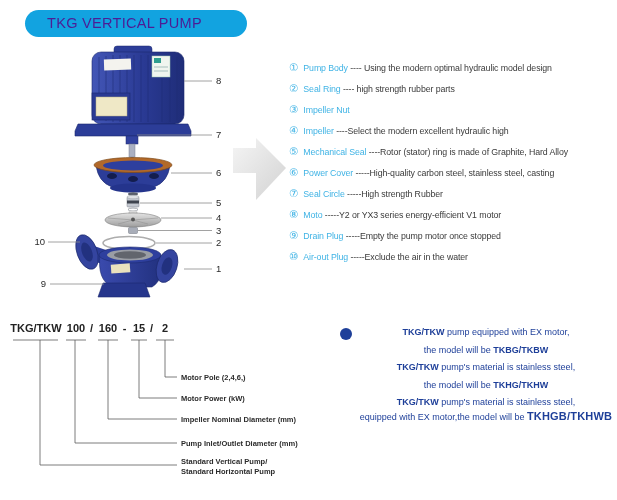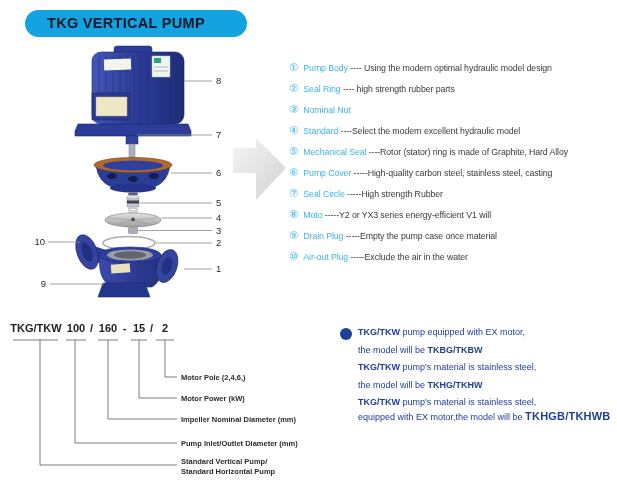--- a/index.html
+++ b/index.html
@@ -1,34 +1,34 @@
 <!DOCTYPE html>
 <html><head>
 <meta charset="utf-8">
 <style>
   html,body{margin:0;padding:0;background:#fff;}
   #page{position:relative;width:617px;height:500px;background:#fff;overflow:hidden;
         font-family:"Liberation Sans", sans-serif;color:#333;}
   
   .banner{position:absolute;left:25px;top:10px;width:222px;height:27px;border-radius:14px;
-          background:#12a3e0;color:#0f172a;font-weight:bold;font-size:14.5px;line-height:27px;
+          background:#12a3e0;color:#4c1d95;font-weight:normal;font-size:14.5px;line-height:27px;
           padding-left:22px;box-sizing:border-box;letter-spacing:.3px;}
   
   .diagram-svg{position:absolute;left:0;top:40px;width:300px;height:280px;}
   .tree-svg{position:absolute;left:0;top:313px;width:310px;height:185px;}
   
   .parts-list{position:absolute;left:289px;top:57px;width:326px;}
   .pl-item{display:flex;align-items:baseline;height:21px;font-size:8.8px;letter-spacing:-.1px;white-space:pre;}
   .pl-num{color:#3fb3e5;font-size:10.5px;margin-right:5px;line-height:21px;}
   .pl-name{color:#3fb3e5;}
   .pl-desc{color:#3a3a3a;}
   
   .notes{position:absolute;left:336px;top:326px;width:278px;color:#1e3f99;font-size:9px;}
   .note-bullet{position:absolute;left:4px;top:2px;width:12px;height:12px;border-radius:50%;background:#1e3f99;}
-  .note-lines{margin-left:22px;}
+  .note-lines{margin-left:22px;text-align:center;}
   .note-line{height:17.5px;line-height:13px;white-space:pre;}
   .note-line:last-child{height:auto;margin-top:-4px;}
   .nb{font-weight:bold;}
   .nbig{font-size:11px;letter-spacing:.2px;}
   
   text{font-family:"Liberation Sans",sans-serif;}
   .callout-num{font-size:9.5px;fill:#2a2a2a;}
   .code-seg{font-size:11px;font-weight:bold;fill:#222;}
   .tree-label{font-size:7.5px;font-weight:bold;fill:#2b2b2b;}
 </style>
@@ -172,45 +172,45 @@
   <div class="parts-list">
     <div class="pl-item">
       <span class="pl-num">①</span><span class="pl-name">Pump Body</span><span class="pl-desc"> ---- Using the modern optimal hydraulic model design</span>
     </div>
 
     <div class="pl-item">
       <span class="pl-num">②</span><span class="pl-name">Seal Ring</span><span class="pl-desc"> ---- high strength rubber parts</span>
     </div>
 
     <div class="pl-item">
-      <span class="pl-num">③</span><span class="pl-name">Nominal Nut</span>
-    </div>
-
-    <div class="pl-item">
-      <span class="pl-num">④</span><span class="pl-name">Standard</span><span class="pl-desc"> ----Select the modern excellent hydraulic model</span>
+      <span class="pl-num">③</span><span class="pl-name">Impeller Nut</span>
+    </div>
+
+    <div class="pl-item">
+      <span class="pl-num">④</span><span class="pl-name">Impeller</span><span class="pl-desc"> ----Select the modern excellent hydraulic high</span>
     </div>
 
     <div class="pl-item">
       <span class="pl-num">⑤</span><span class="pl-name">Mechanical Seal</span><span class="pl-desc"> ----Rotor (stator) ring is made of Graphite, Hard Alloy</span>
     </div>
 
     <div class="pl-item">
-      <span class="pl-num">⑥</span><span class="pl-name">Pump Cover</span><span class="pl-desc"> -----High-quality carbon steel, stainless steel, casting</span>
+      <span class="pl-num">⑥</span><span class="pl-name">Power Cover</span><span class="pl-desc"> -----High-quality carbon steel, stainless steel, casting</span>
     </div>
 
     <div class="pl-item">
       <span class="pl-num">⑦</span><span class="pl-name">Seal Circle</span><span class="pl-desc"> -----High strength Rubber</span>
     </div>
 
     <div class="pl-item">
-      <span class="pl-num">⑧</span><span class="pl-name">Moto</span><span class="pl-desc"> -----Y2 or YX3 series energy-efficient V1 will</span>
-    </div>
-
-    <div class="pl-item">
-      <span class="pl-num">⑨</span><span class="pl-name">Drain Plug</span><span class="pl-desc"> -----Empty the pump case once material</span>
+      <span class="pl-num">⑧</span><span class="pl-name">Moto</span><span class="pl-desc"> -----Y2 or YX3 series energy-efficient V1 motor</span>
+    </div>
+
+    <div class="pl-item">
+      <span class="pl-num">⑨</span><span class="pl-name">Drain Plug</span><span class="pl-desc"> -----Empty the pump motor once stopped</span>
     </div>
 
     <div class="pl-item">
       <span class="pl-num">⑩</span><span class="pl-name">Air-out Plug</span><span class="pl-desc"> -----Exclude the air in the water</span>
     </div>
   </div>
 
   <svg class="tree-svg" viewBox="0 313 310 185">
     <text class="code-seg" x="36" y="332" text-anchor="middle">TKG/TKW</text>
     <text class="code-seg" x="76" y="332" text-anchor="middle">100</text>

